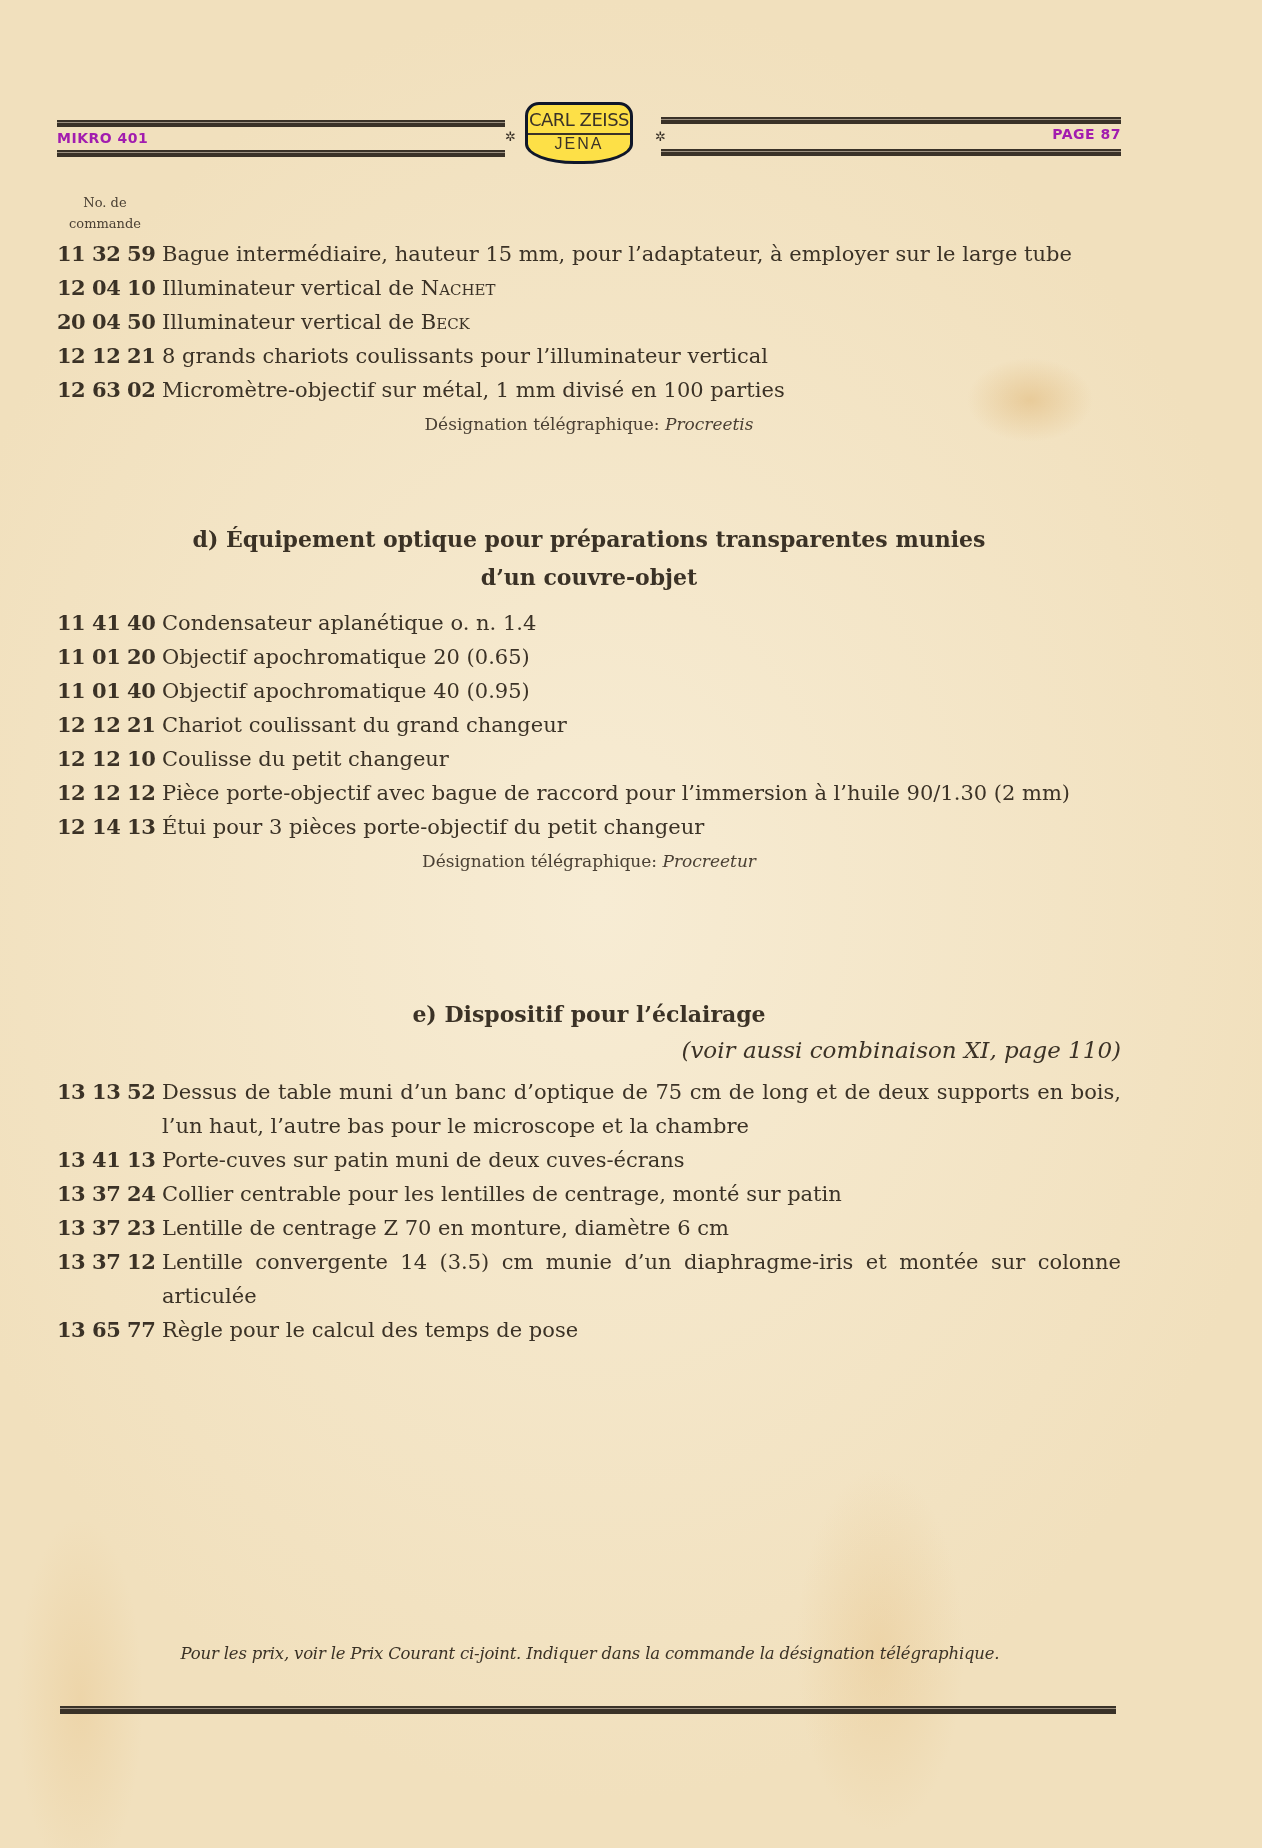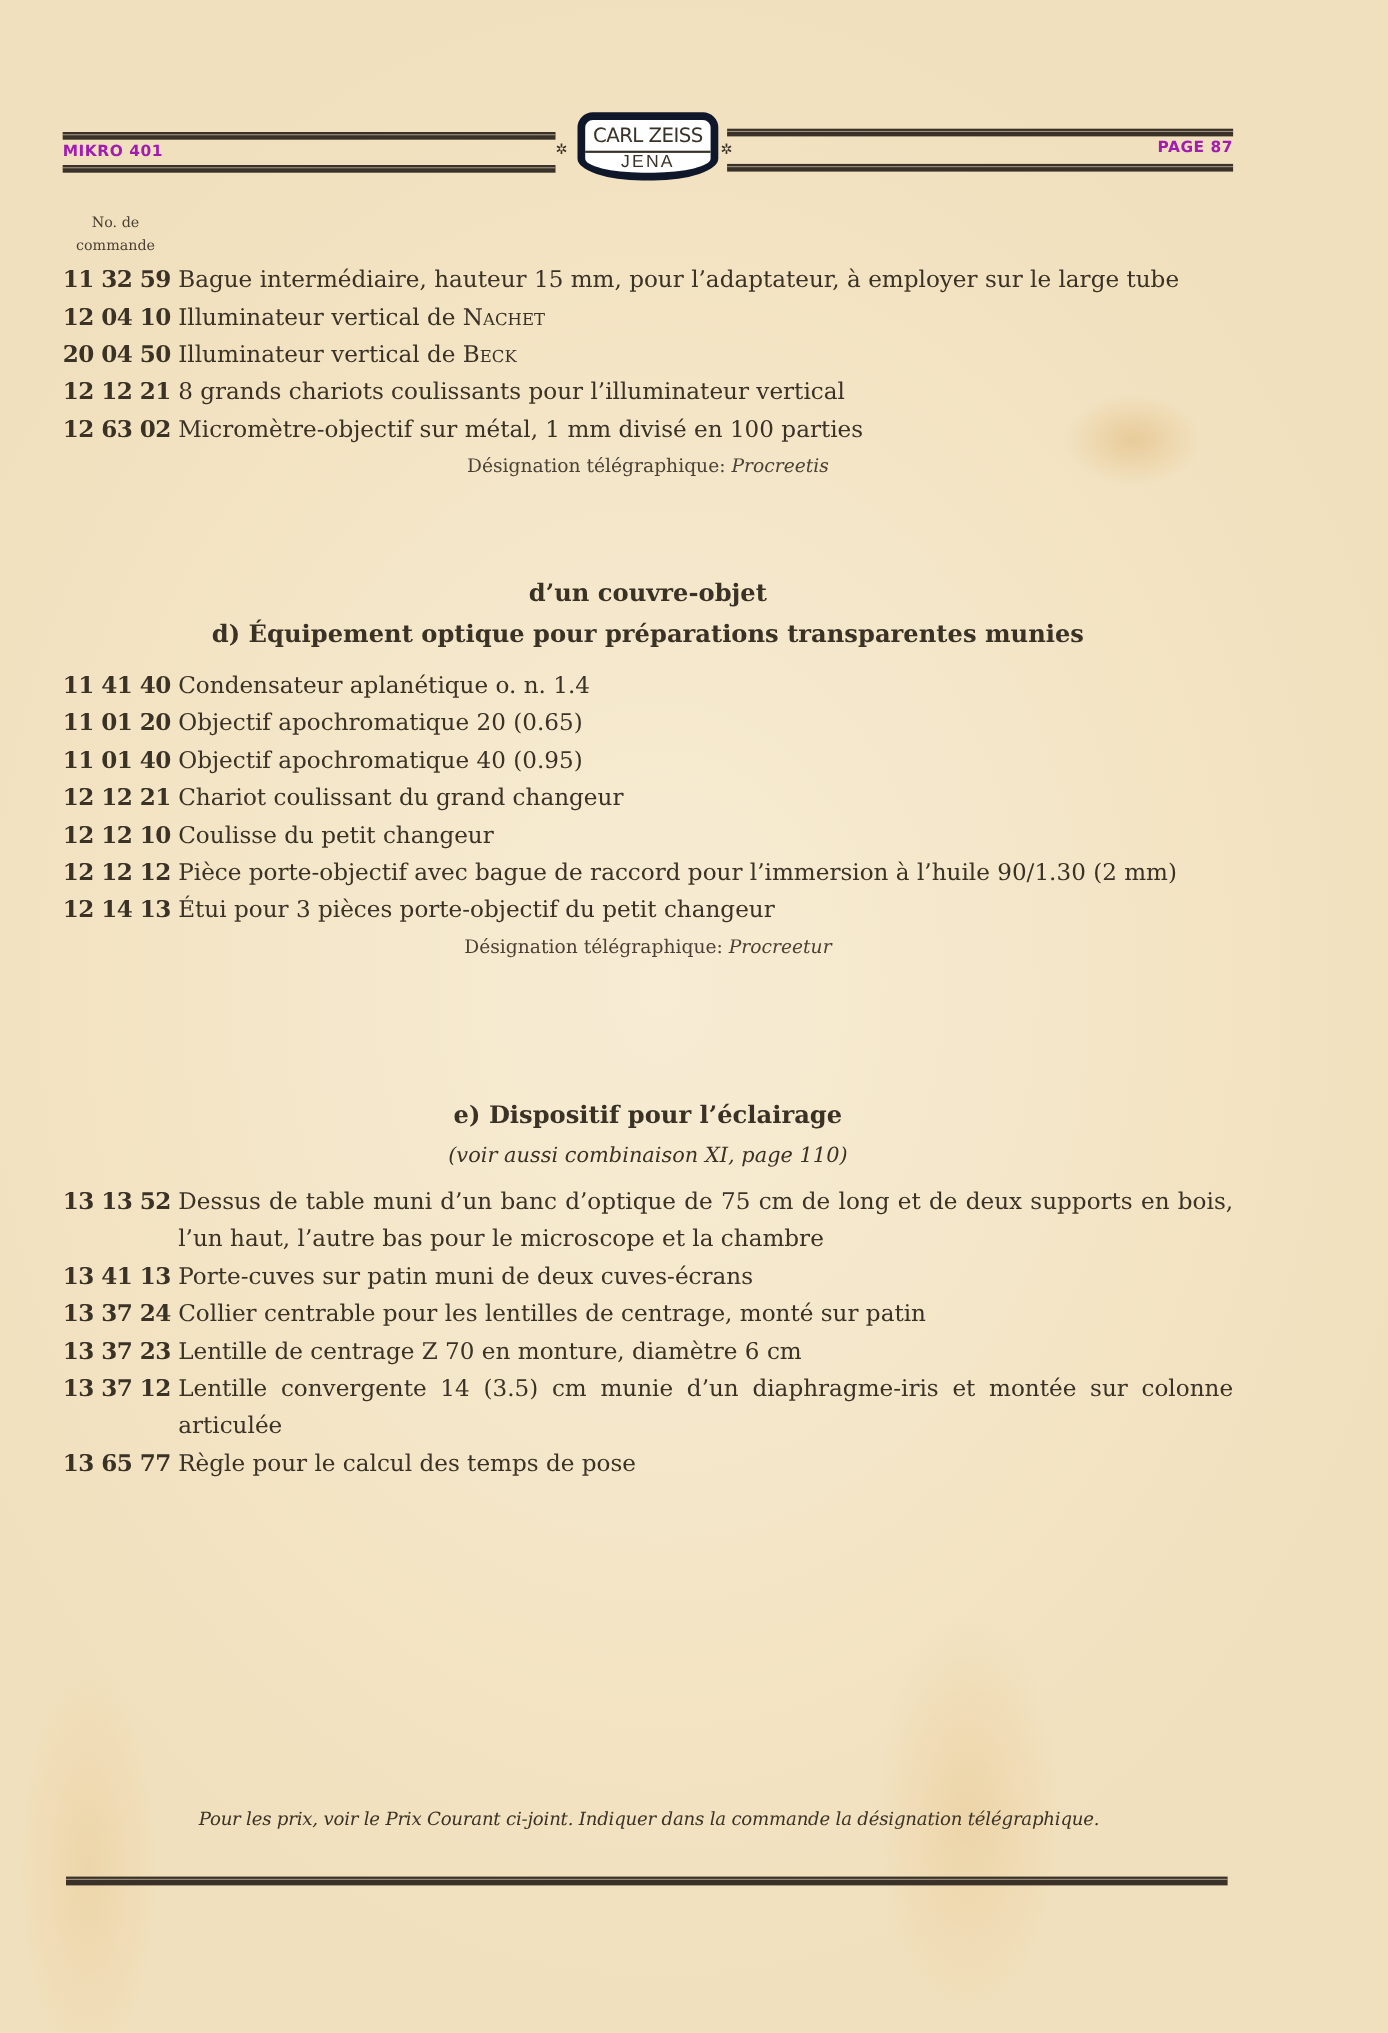--- a/index.html
+++ b/index.html
@@ -29,23 +29,23 @@
     position: absolute; top: 18px;
     font-family: "DejaVu Sans", "Liberation Sans", sans-serif;
     font-size: 14px; font-weight: bold; letter-spacing: 0.5px; color: #a21caf;
   }
   .hdr-left { left: 0; }
   .hdr-right { right: 0; top: 14px; }
   .star { position: absolute; top: 17px; font-size: 13px; color: #3a3228; font-family: "DejaVu Sans", sans-serif; }
   .star-l { left: 448px; }
   .star-r { left: 598px; }
   .logo {
-    position: absolute; left: 468px; top: -10px; width: 128px; height: 62px;
-    border: 7px solid #0f172a; border-radius: 14px 14px 46% 46% / 14px 14px 20px 20px;
-    box-sizing: border-box; background: #ffffff;
+    position: absolute; left: 468px; top: -10px; width: 108px; height: 62px;
+    border: 3px solid #0f172a; border-radius: 14px 14px 46% 46% / 14px 14px 20px 20px;
+    box-sizing: border-box; background: #fde047;
   }
   .logo-top {
     position: absolute; left: 0; right: 0; top: 2px; height: 26px; border-bottom: 2px solid #3a3228;
     text-align: center; font-family: "DejaVu Sans", sans-serif; font-size: 18px; letter-spacing: -0.5px;
     line-height: 26px; color: #3a3228;
   }
   .logo-bot {
     position: absolute; left: 0; right: 0; top: 30px; text-align: center;
     font-family: Liberation Sans, sans-serif; font-size: 16px; letter-spacing: 2px; color: #3a3228;
   }
@@ -64,21 +64,21 @@
   }
   .entry .desc { flex: 1; text-align: justify; text-align-last: left; }
   .sc { font-variant: small-caps; margin-top: 26px; }
   .telegraph {
     text-align: center; font-size: 17px; line-height: 34px; color: #4a4034;
   }
   .telegraph i { font-style: italic; }
   .sec-title {
     text-align: center; font-size: 22px; font-weight: bold; line-height: 38px;
   }
-  .sec-sub { text-align: center; font-size: 19px; font-style: italic; line-height: 34px; }
+  .sec-sub { text-align: right; font-size: 23px; font-style: italic; line-height: 34px; }
 
   .footer-note {
     position: absolute; left: 60px; top: 1644px; width: 1060px;
     font-family: "DejaVu Serif", serif; font-style: italic; font-size: 16.5px;
     color: #3b3226; letter-spacing: -0.2px; text-align: center;
   }
   .footer-rule {
     position: absolute; left: 60px; top: 1706px; width: 1056px; height: 8px; background: #3a3228;
   }
   .footer-rule::after { content: ""; position: absolute; left: 0; right: 0; top: 2px; height: 1px; background: #a39684; }
@@ -128,22 +128,22 @@
     <div class="entry">
       <span class="code">12 63 02</span>
       <span class="desc">Micromètre-objectif sur métal, 1 mm divisé en 100 parties</span>
     </div>
     <div class="telegraph">
       <span>Désignation télégraphique: </span><i>Procreetis</i>
     </div>
   </div>
 
   <div class="section" style="top:520px;">
+    <div class="sec-title">d) Équipement optique pour préparations transparentes munies</div>
     <div class="sec-title">d’un couvre-objet</div>
-    <div class="sec-title">d) Équipement optique pour préparations transparentes munies</div>
     <div style="height:10px"></div>
     <div class="entry">
       <span class="code">11 41 40</span>
       <span class="desc">Condensateur aplanétique o. n. 1.4</span>
     </div>
     <div class="entry">
       <span class="code">11 01 20</span>
       <span class="desc">Objectif apochromatique 20 (0.65)</span>
     </div>
     <div class="entry">

